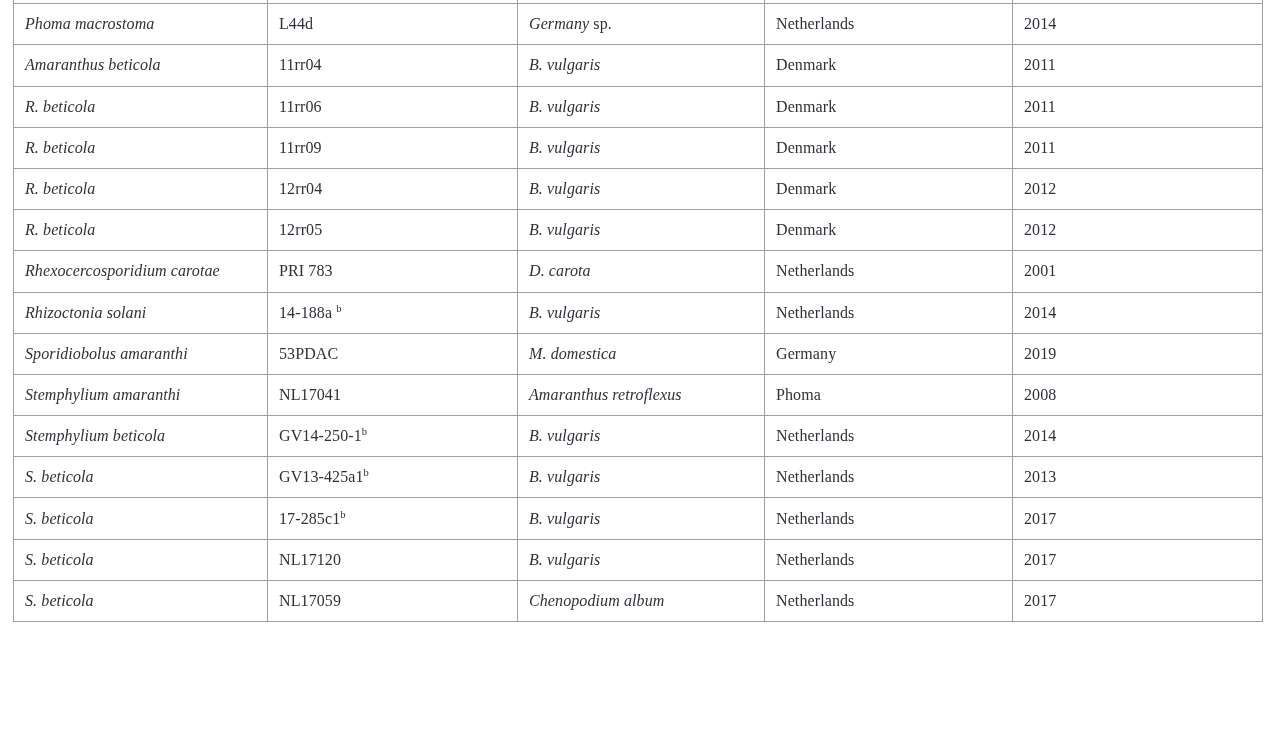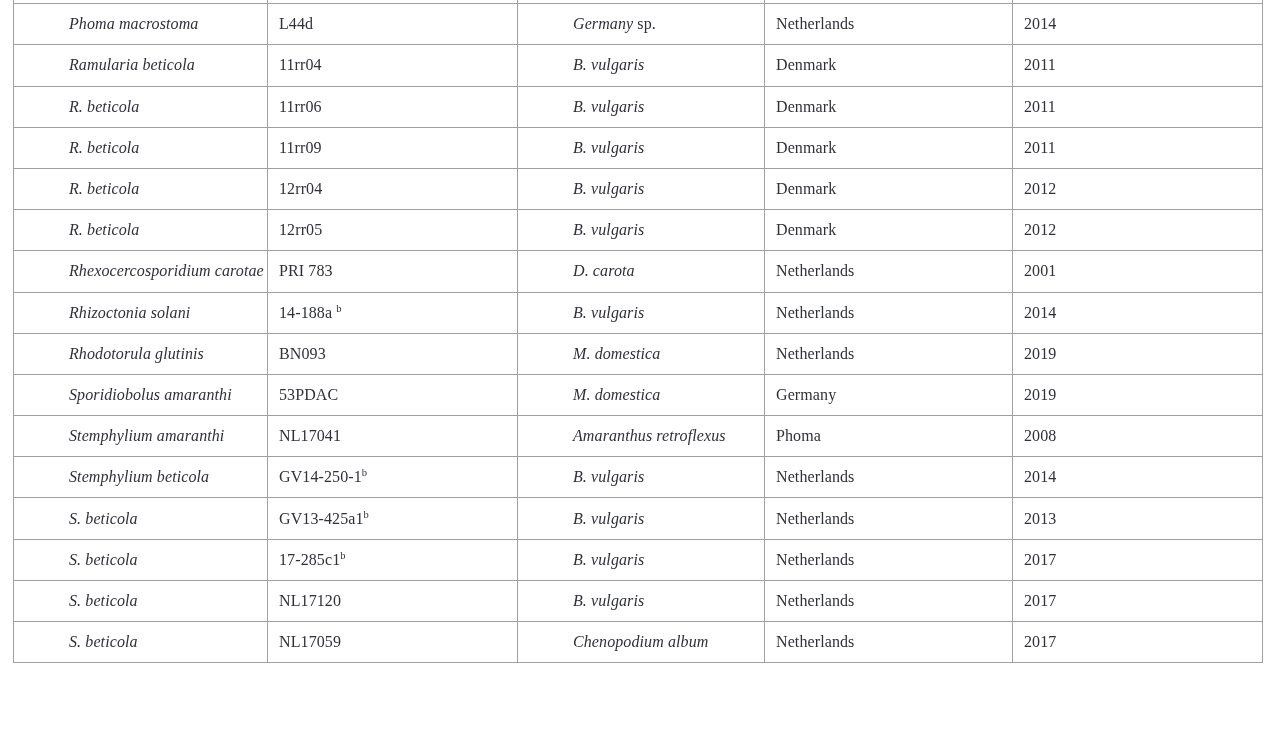--- a/index.html
+++ b/index.html
@@ -36,21 +36,21 @@
   }
   tr.spacer td {
     height: 40.2px;
     border-top: none;
   }
   .col-species { width: 254px; }
   .col-strain  { width: 250px; }
   .col-host    { width: 247px; }
   .col-country { width: 248px; }
   .col-year    { width: 250px; }
-  .italic { font-style: italic; margin-left: 44px; }
+  .italic { font-style: italic; }
   sup.mark {
     font-size: 10.5px;
     line-height: 0;
     vertical-align: baseline;
     position: relative;
     top: -6px;
   }
   sup.mark:empty { display: none; }
 </style>
 </head>
@@ -77,21 +77,21 @@
     <tr>
       <td><span class="italic">Phoma macrostoma</span></td>
       <td><span>L44d</span></td>
       <td><span class="italic">Germany</span><span> sp.</span></td>
       <td>Netherlands</td>
       <td>2014</td>
     </tr>
 
 
     <tr>
-      <td><span class="italic">Ramularia beticola</span></td>
+      <td><span class="italic">Amaranthus beticola</span></td>
       <td><span>11rr04</span></td>
       <td><span class="italic">B. vulgaris</span><span></span></td>
       <td>Denmark</td>
       <td>2011</td>
     </tr>
 
     <tr>
       <td><span class="italic">R. beticola</span></td>
       <td><span>11rr06</span></td>
       <td><span class="italic">B. vulgaris</span><span></span></td>
@@ -133,27 +133,20 @@
 
     <tr>
       <td><span class="italic">Rhizoctonia solani</span></td>
       <td><span>14-188a </span><sup class="mark">b</sup></td>
       <td><span class="italic">B. vulgaris</span><span></span></td>
       <td>Netherlands</td>
       <td>2014</td>
     </tr>
 
 
-    <tr>
-      <td><span class="italic">Rhodotorula glutinis</span></td>
-      <td><span>BN093</span></td>
-      <td><span class="italic">M. domestica</span><span></span></td>
-      <td>Netherlands</td>
-      <td>2019</td>
-    </tr>
 
     <tr>
       <td><span class="italic">Sporidiobolus amaranthi</span></td>
       <td><span>53PDAC</span></td>
       <td><span class="italic">M. domestica</span><span></span></td>
       <td>Germany</td>
       <td>2019</td>
     </tr>
 
     <tr>

